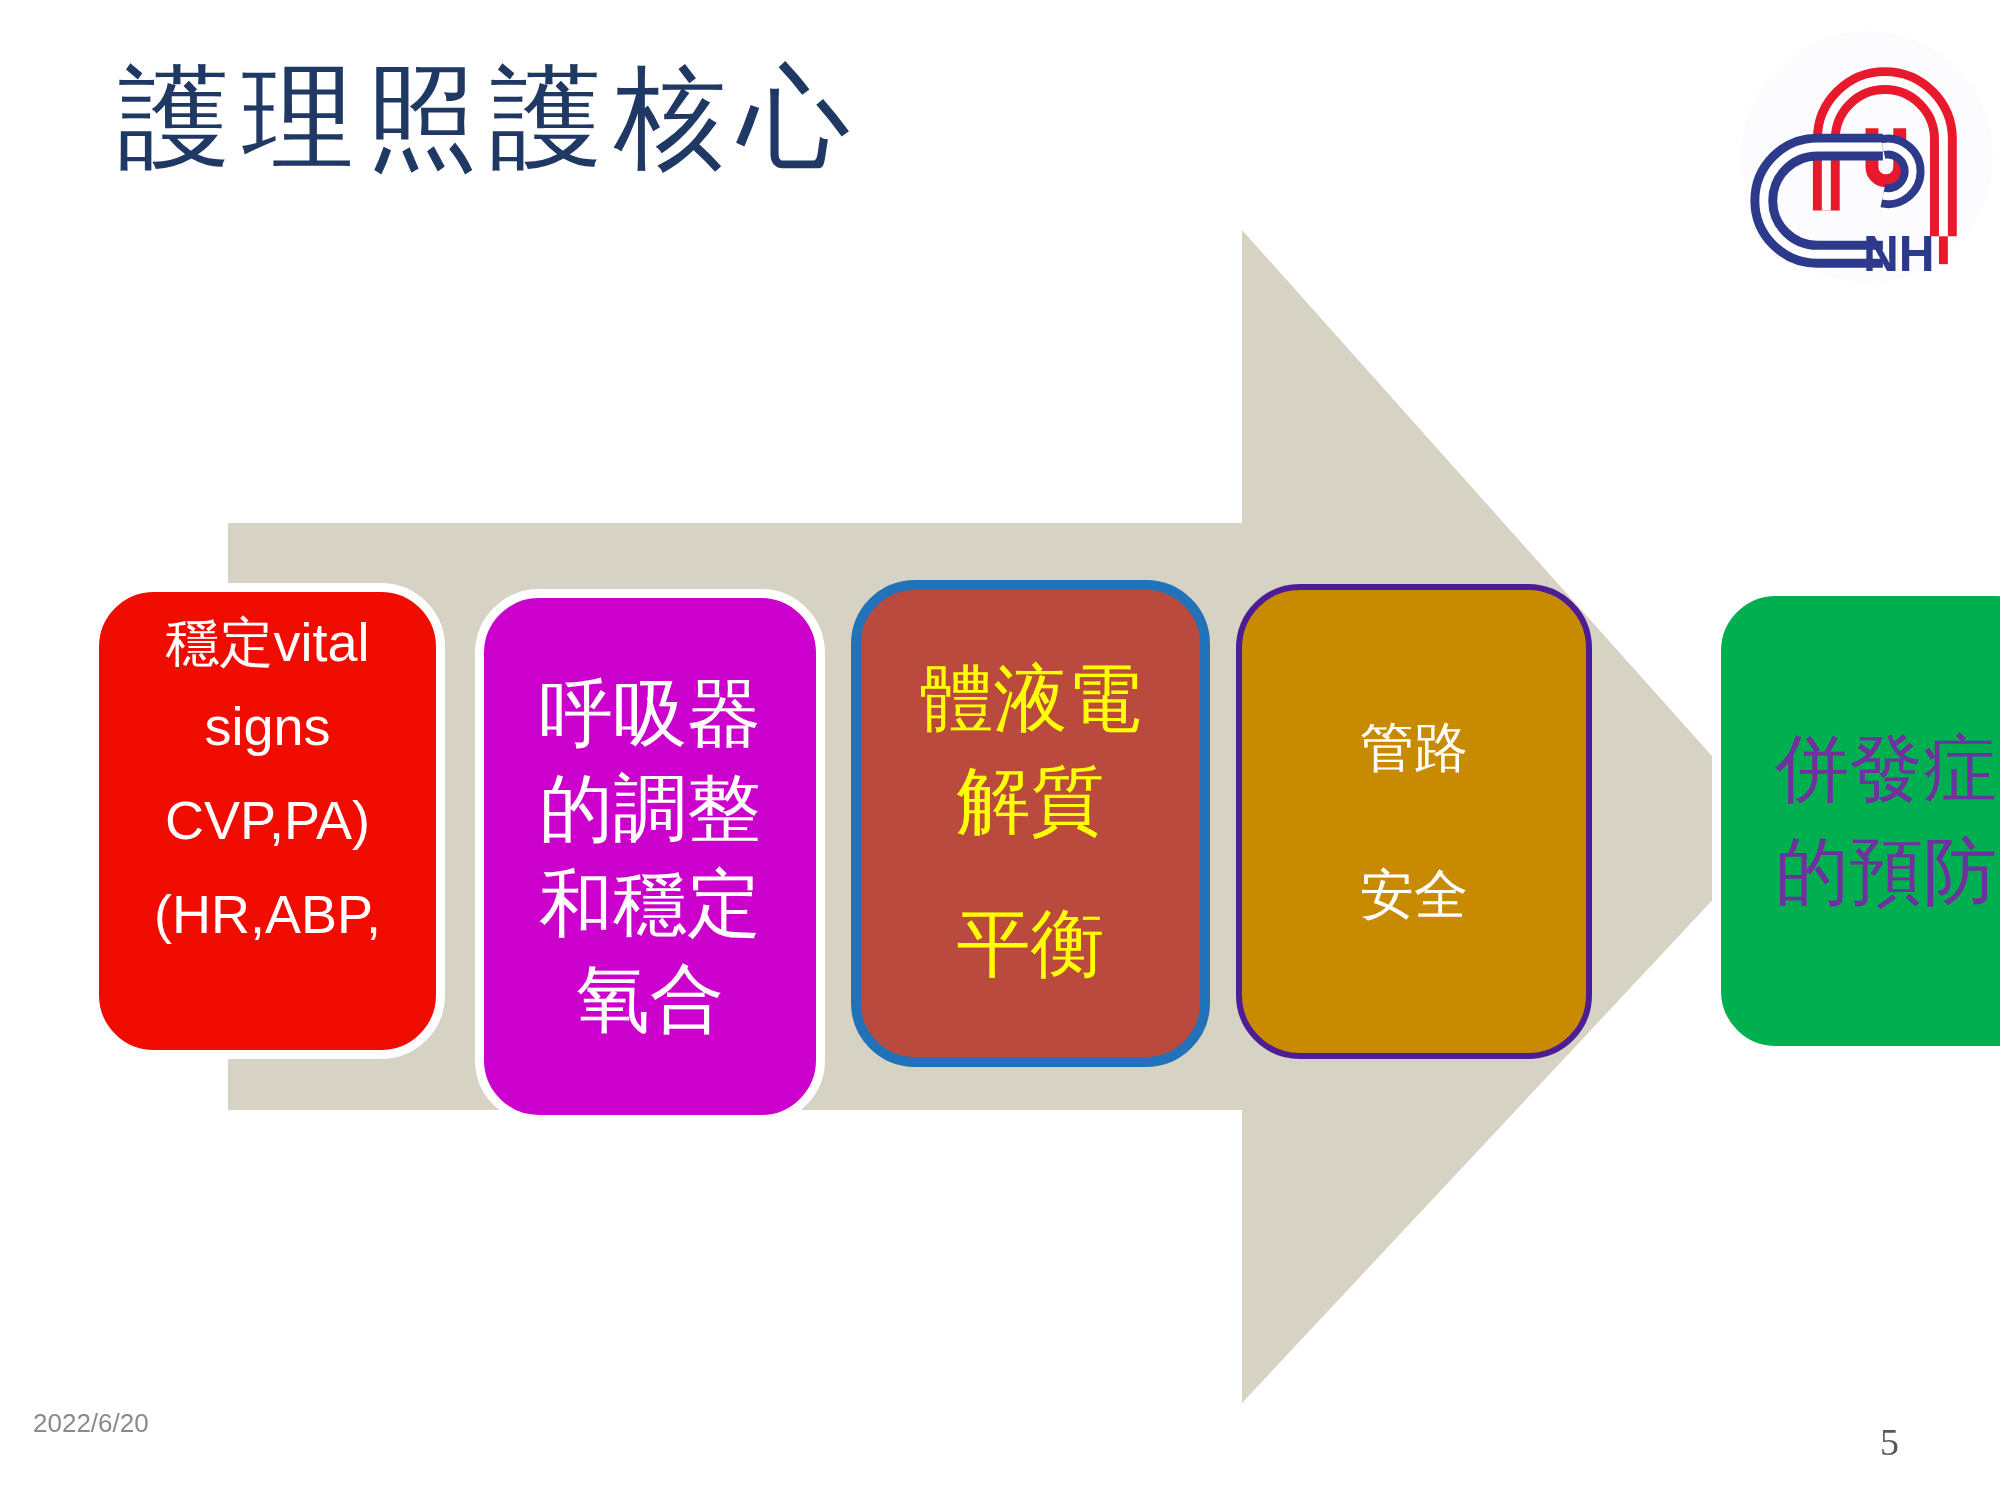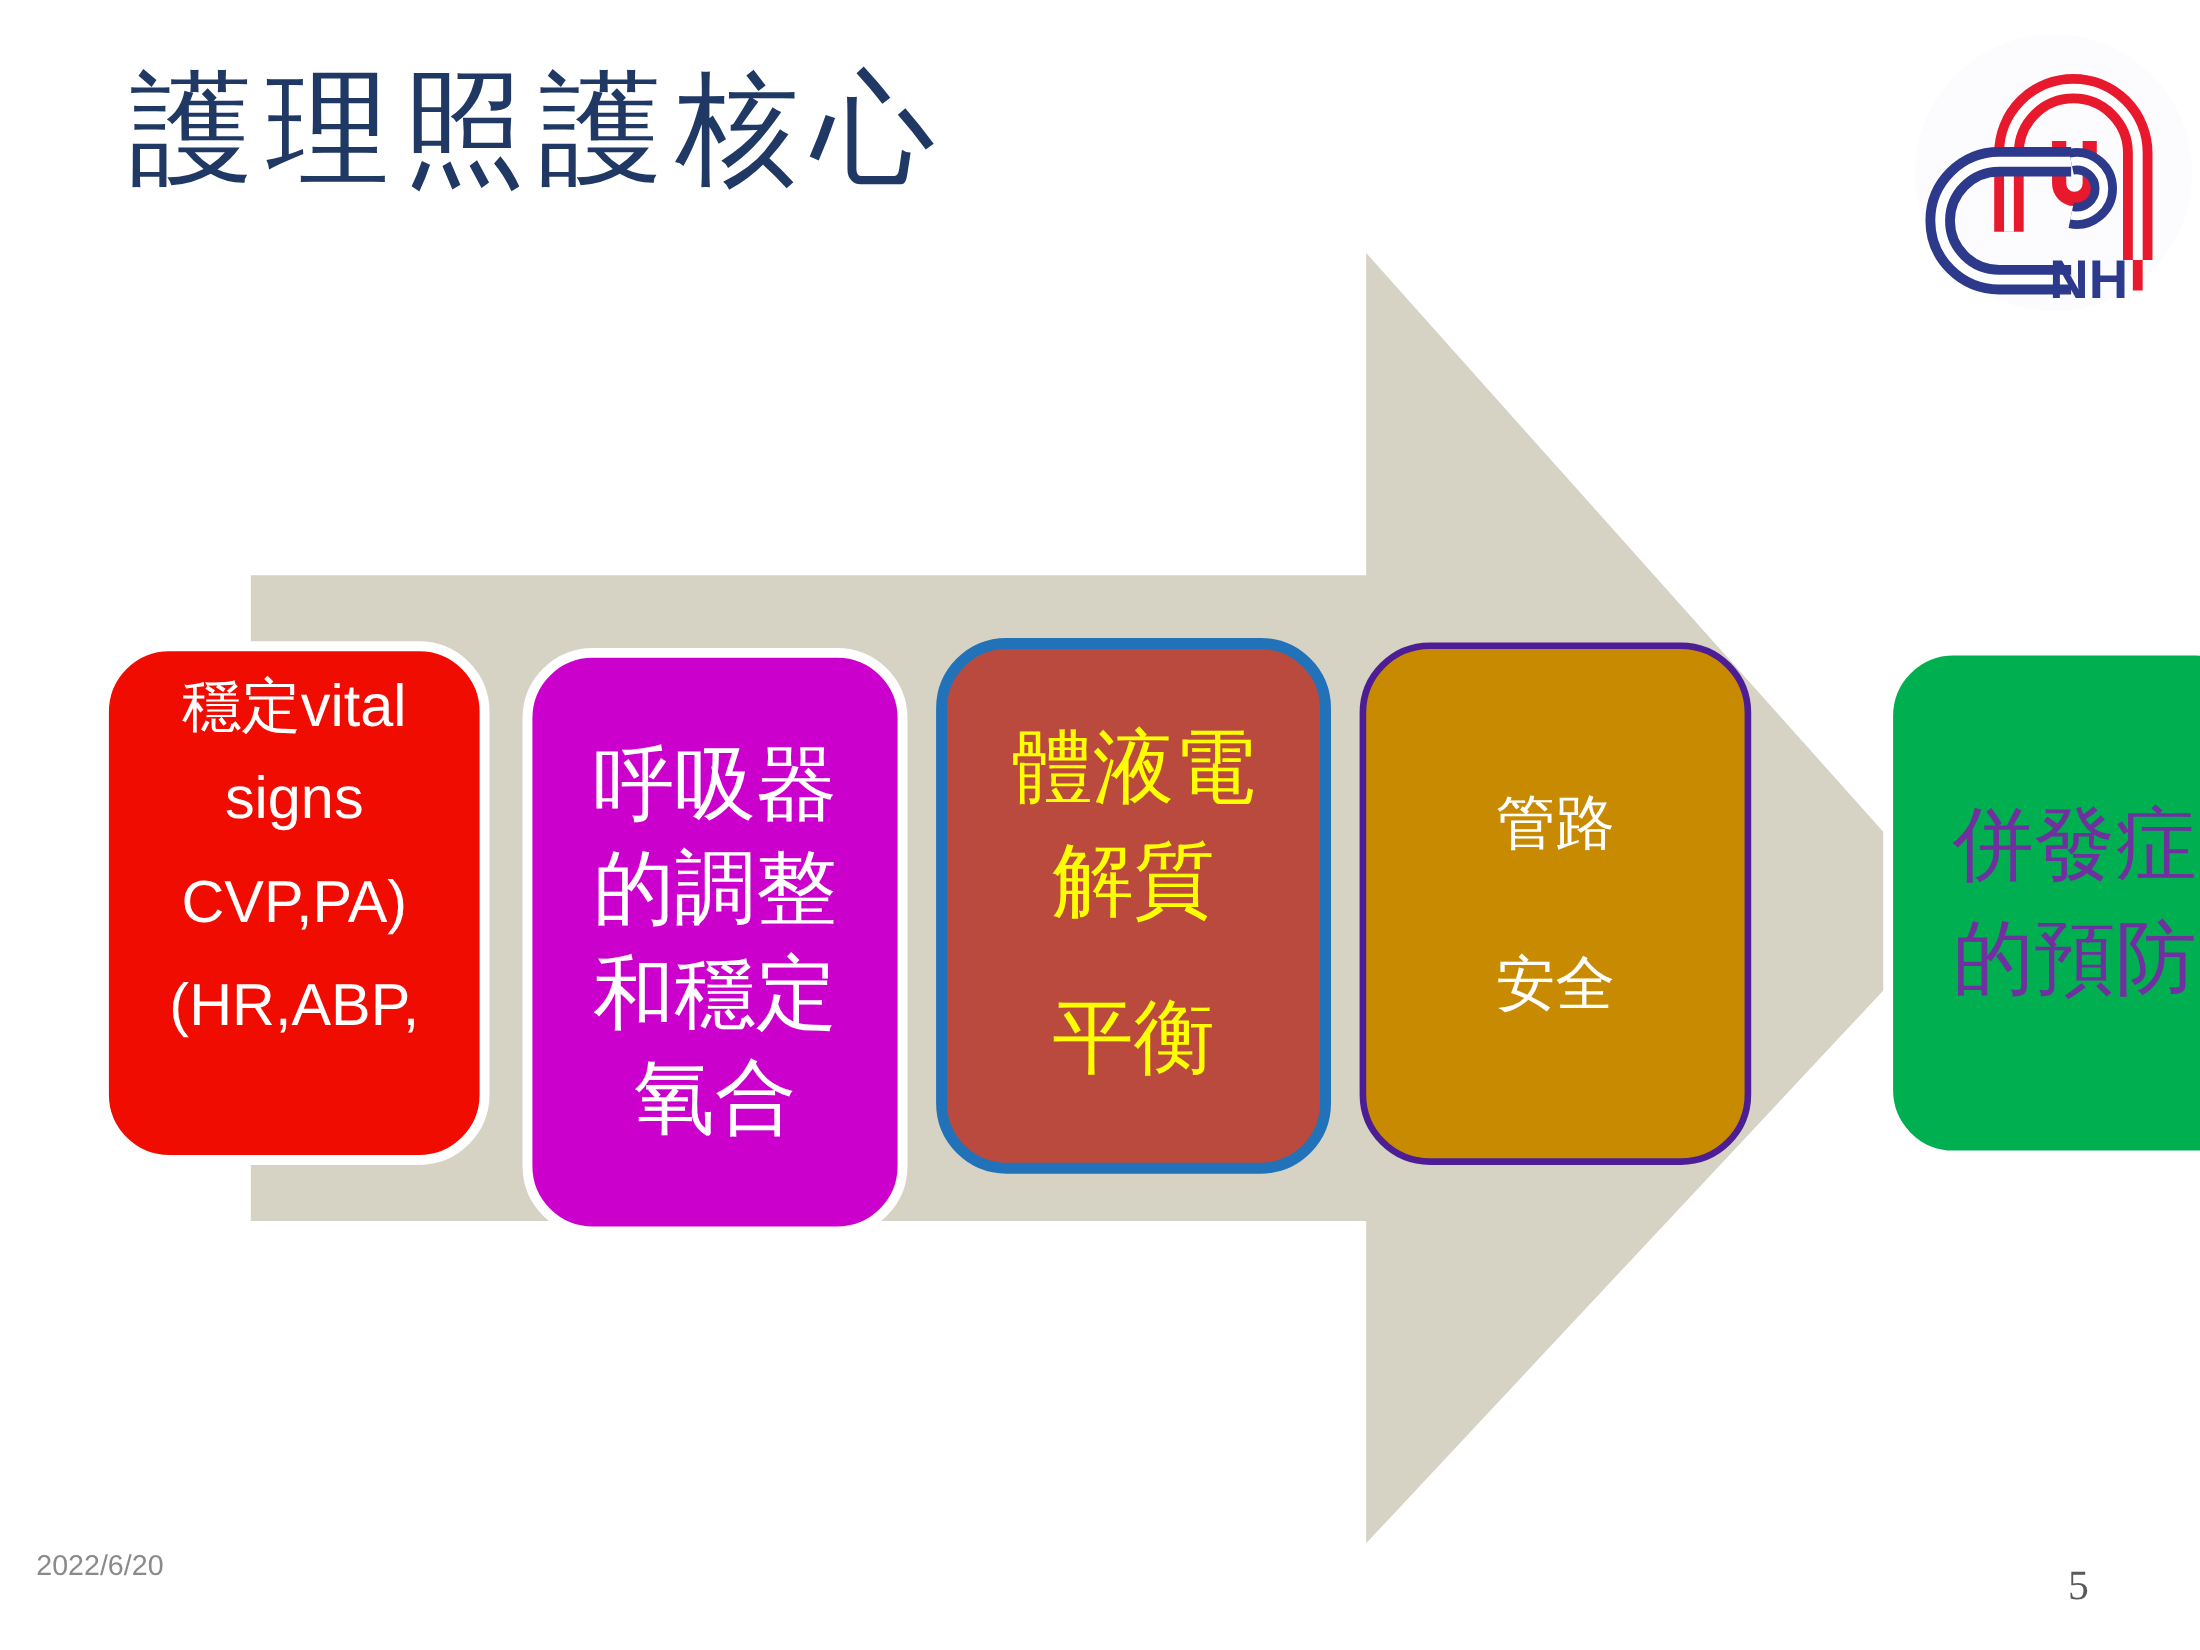--- a/index.html
+++ b/index.html
@@ -9,21 +9,21 @@
     background:#ffffff;
     overflow:hidden;
     font-family:"Liberation Sans", sans-serif;
   }
   
   .title{
     position:absolute;left:118px;top:48px;
     font-size:112px;line-height:1.25;
     letter-spacing:12px;
     color:#1F3864;
-    font-family:Liberation Serif, serif;
+    font-family:Liberation Sans, sans-serif;
     white-space:nowrap;
   }
   
   .arrow-svg{position:absolute;left:0;top:0;width:2000px;height:1500px;}
   
   .box{
     position:absolute;
     box-sizing:border-box;
     border-radius:64px;
     display:flex;flex-direction:column;

